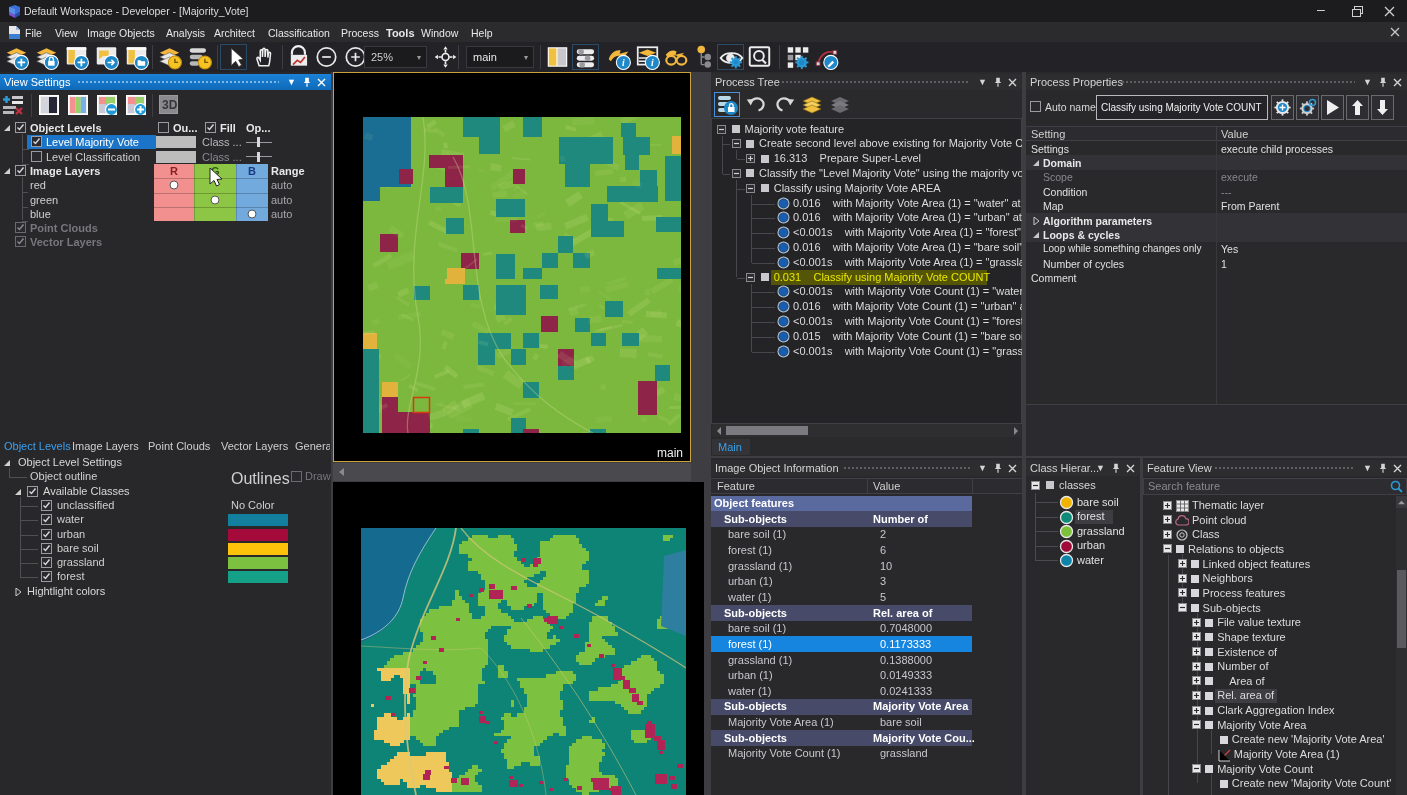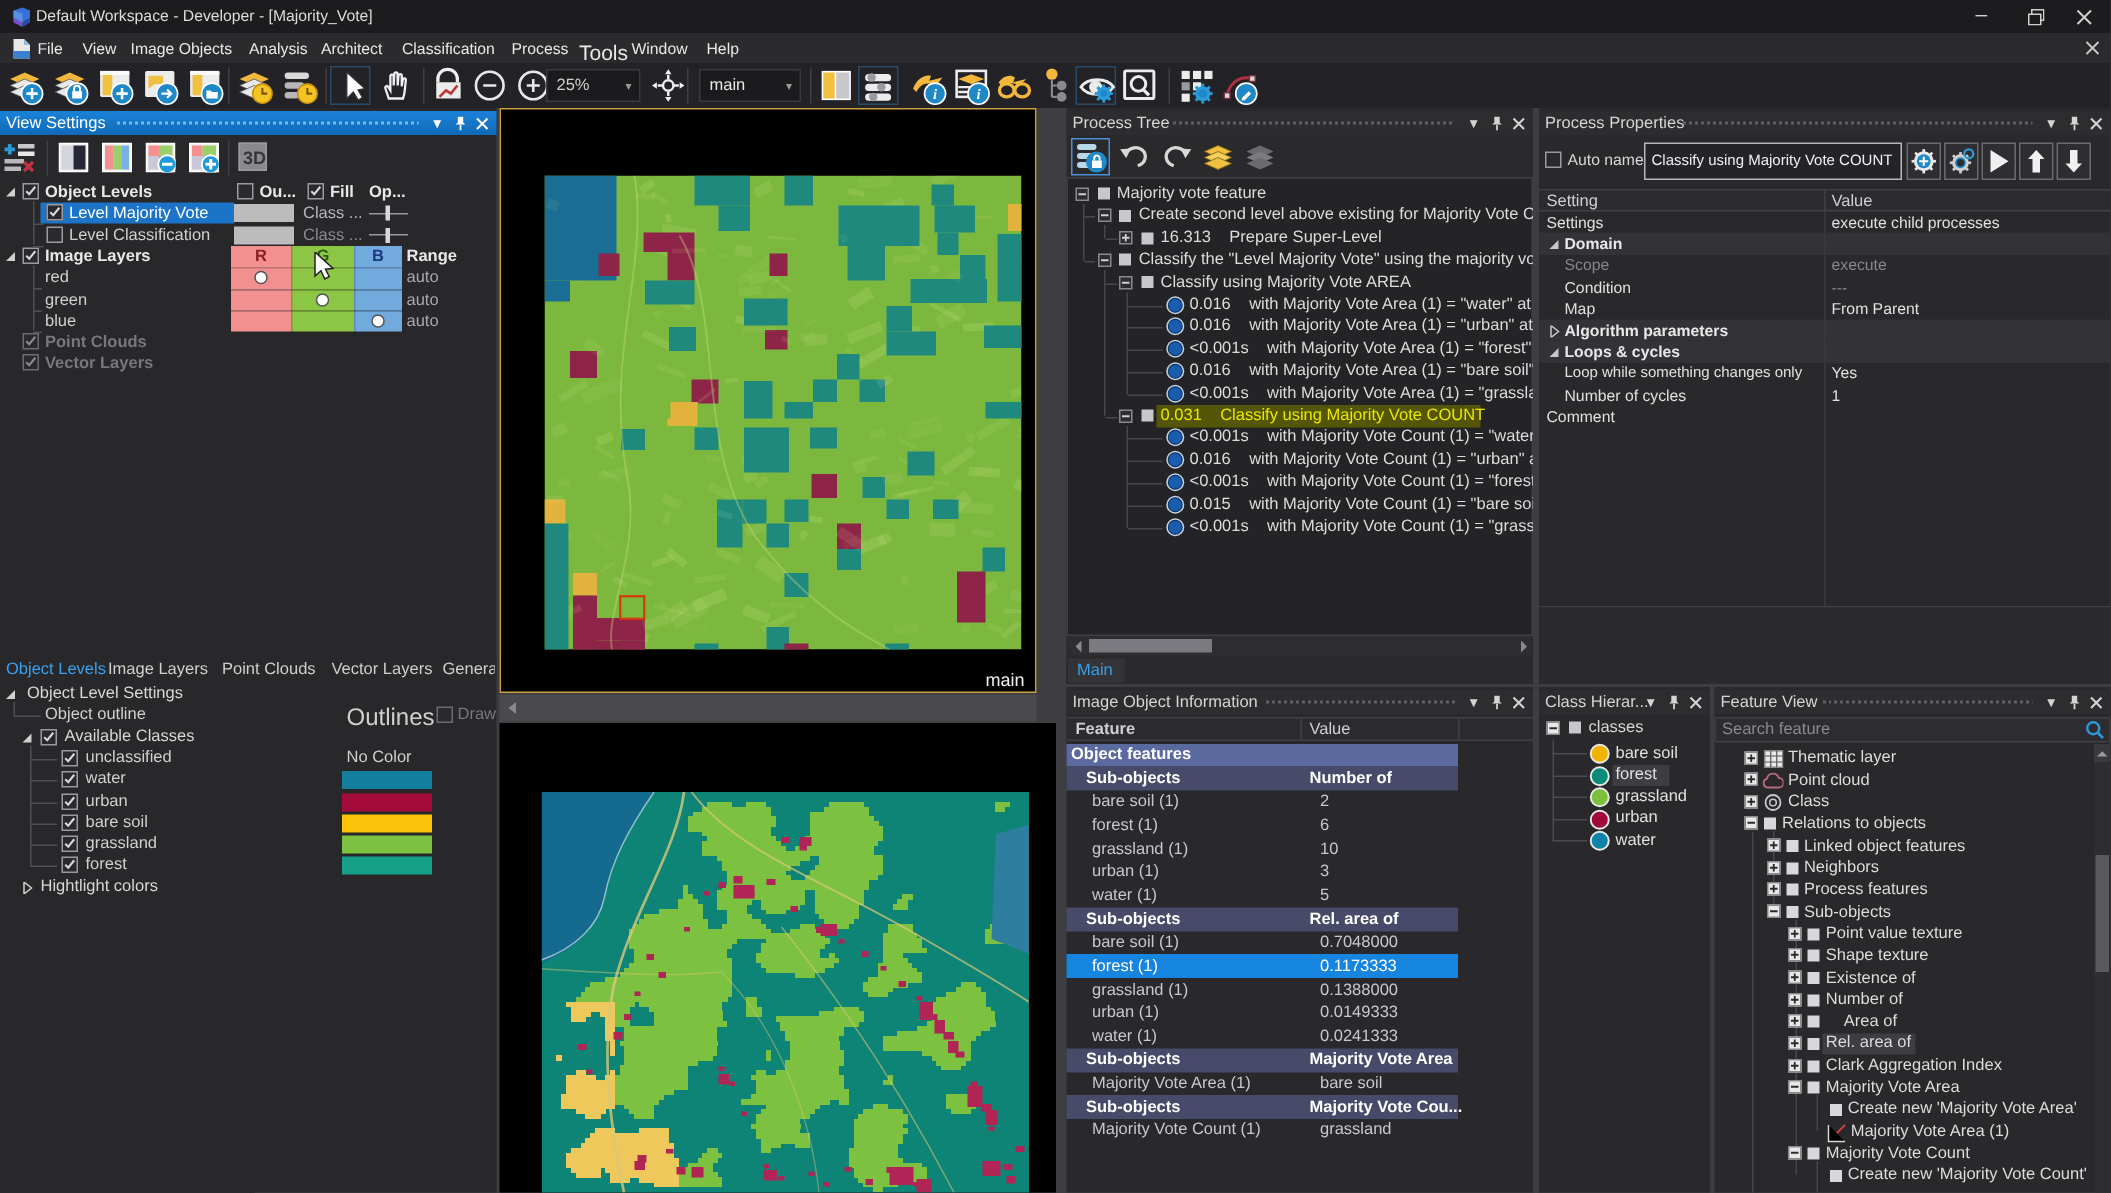--- a/index.html
+++ b/index.html
@@ -29,21 +29,21 @@
 <path d="M8 1 L8 5 L12 5 Z" fill="#9ab8e0"></path>
 <rect x="1" y="9" width="11" height="5" fill="#3a7fd0"></rect>
 </svg>
 <div class="t" style="left:25px;top:27px;font-size:10.5px;color:#e8e8e8;font-weight:normal;">File</div>
 <div class="t" style="left:55px;top:27px;font-size:10.5px;color:#e8e8e8;font-weight:normal;">View</div>
 <div class="t" style="left:87px;top:27px;font-size:10.5px;color:#e8e8e8;font-weight:normal;">Image Objects</div>
 <div class="t" style="left:166px;top:27px;font-size:10.5px;color:#e8e8e8;font-weight:normal;">Analysis</div>
 <div class="t" style="left:214px;top:27px;font-size:10.5px;color:#e8e8e8;font-weight:normal;">Architect</div>
 <div class="t" style="left:268px;top:27px;font-size:10.5px;color:#e8e8e8;font-weight:normal;">Classification</div>
 <div class="t" style="left:341px;top:27px;font-size:10.5px;color:#e8e8e8;font-weight:normal;">Process</div>
-<div class="t" style="left:386px;top:27px;font-size:14px;color:#e8e8e8;font-weight:normal;text-align:right;">Tools</div>
+<div class="t" style="left:386px;top:27px;font-size:11px;color:#e8e8e8;font-weight:bold;text-align:right;">Tools</div>
 <div class="t" style="left:421px;top:27px;font-size:10.5px;color:#e8e8e8;font-weight:normal;text-align:center;">Window</div>
 <div class="t" style="left:471px;top:27px;font-size:10.5px;color:#e8e8e8;font-weight:normal;">Help</div>
 <svg class="abs" style="left:1390px;top:27px" width="10" height="10" viewBox="0 0 10 10">
 <path d="M1 1 L9 9 M9 1 L1 9" stroke="#c8c8c8" stroke-width="1.3"></path>
   </svg>
 <div class="abs" style="left:0px;top:42px;width:1407px;height:30px;background:#232327;"></div>
 <div class="abs" style="left:152px;top:45px;width:1px;height:24px;background:#3e3e44;"></div>
 <div class="abs" style="left:217px;top:45px;width:1px;height:24px;background:#3e3e44;"></div>
 <div class="abs" style="left:282px;top:45px;width:1px;height:24px;background:#3e3e44;"></div>
 <div class="abs" style="left:458px;top:45px;width:1px;height:24px;background:#3e3e44;"></div>
@@ -1183,21 +1183,21 @@
 <path d="M3.2 0.8 h3.6 v3.8 l1.4 1.4 h-6.4 l1.4 -1.4 Z" fill="#d4d4d4"></path>
     <path d="M5 6.2 v3.6" stroke="#d4d4d4" stroke-width="1.2"></path>
   </svg>
 <svg class="abs" style="left:1008px;top:464px" width="9" height="9" viewBox="0 0 9 9">
 <path d="M1 1 L8 8 M8 1 L1 8" stroke="#d4d4d4" stroke-width="1.4"></path>
   </svg>
 <div class="abs" style="left:711px;top:478px;width:261px;height:16px;background:#2c2c30;border:1px solid #3f3f46;"></div>
 <div class="abs" style="left:711px;top:478px;width:311px;height:16px;background:#2c2c30;border-top:1px solid #3f3f46;border-bottom:1px solid #3f3f46;"></div>
 <div class="abs" style="left:867px;top:478px;width:1px;height:16px;background:#3f3f46;"></div>
 <div class="abs" style="left:972px;top:478px;width:1px;height:16px;background:#3f3f46;"></div>
-<div class="t" style="left:717px;top:480px;font-size:11px;color:#d0d0d0;font-weight:bold;">Feature</div>
+<div class="t" style="left:717px;top:480px;font-size:11px;color:#d0d0d0;font-weight:normal;">Feature</div>
 <div class="t" style="left:873px;top:480px;font-size:11px;color:#d0d0d0;font-weight:normal;">Value</div>
 <div class="abs" style="left:711px;top:495.5px;width:261px;height:15.65px;background:#5b6a9e;"></div>
 <div class="t" style="left:714px;top:497.0px;font-size:11px;color:#ffffff;font-weight:bold;">Object features</div>
 <div class="abs" style="left:711px;top:511.15px;width:261px;height:15.65px;background:#474a68;"></div>
 <div class="t" style="left:724px;top:512.65px;font-size:11px;color:#ffffff;font-weight:bold;">Sub-objects</div>
 <div class="t" style="left:873px;top:512.65px;font-size:11px;color:#ffffff;font-weight:bold;">Number of</div>
 <div class="t" style="left:728px;top:528.3px;font-size:11px;color:#c8c8cc;font-weight:normal;">bare soil (1)</div>
 <div class="t" style="left:880px;top:528.3px;font-size:11px;color:#c8c8cc;font-weight:normal;">2</div>
 <div class="t" style="left:728px;top:543.95px;font-size:11px;color:#c8c8cc;font-weight:normal;">forest (1)</div>
 <div class="t" style="left:880px;top:543.95px;font-size:11px;color:#c8c8cc;font-weight:normal;">6</div>
@@ -1462,21 +1462,21 @@
     </svg>
   </div>
 <div class="abs" style="left:1190.6px;top:604.05px;width:8px;height:8px;background:#d8d8dc;"></div>
 <div class="t" style="left:1202.6px;top:601.55px;font-size:11px;color:#dcdcdc;font-weight:normal;">Sub-objects</div>
 <div class="abs" style="left:1192.2px;top:617.7px;width:9px;height:9px;background:#e8e8e8;border:1px solid #8a8a8e;">
     <svg width="7" height="7" viewBox="0 0 7 7" style="display:block">
       <path d="M1 3.5 H6 M3.5 1 V6" stroke="#2a2a2a" stroke-width="1.2"></path>
     </svg>
   </div>
 <div class="abs" style="left:1205.2px;top:618.7px;width:8px;height:8px;background:#d8d8dc;"></div>
-<div class="t" style="left:1217.2px;top:616.2px;font-size:11px;color:#dcdcdc;font-weight:normal;">Point value texture</div>
+<div class="t" style="left:1217.2px;top:616.2px;font-size:11px;color:#dcdcdc;font-weight:normal;">File value texture</div>
 <div class="abs" style="left:1192.2px;top:632.35px;width:9px;height:9px;background:#e8e8e8;border:1px solid #8a8a8e;">
     <svg width="7" height="7" viewBox="0 0 7 7" style="display:block">
       <path d="M1 3.5 H6 M3.5 1 V6" stroke="#2a2a2a" stroke-width="1.2"></path>
     </svg>
   </div>
 <div class="abs" style="left:1205.2px;top:633.35px;width:8px;height:8px;background:#d8d8dc;"></div>
 <div class="t" style="left:1217.2px;top:630.85px;font-size:11px;color:#dcdcdc;font-weight:normal;">Shape texture</div>
 <div class="abs" style="left:1192.2px;top:647.0px;width:9px;height:9px;background:#e8e8e8;border:1px solid #8a8a8e;">
     <svg width="7" height="7" viewBox="0 0 7 7" style="display:block">
       <path d="M1 3.5 H6 M3.5 1 V6" stroke="#2a2a2a" stroke-width="1.2"></path>

